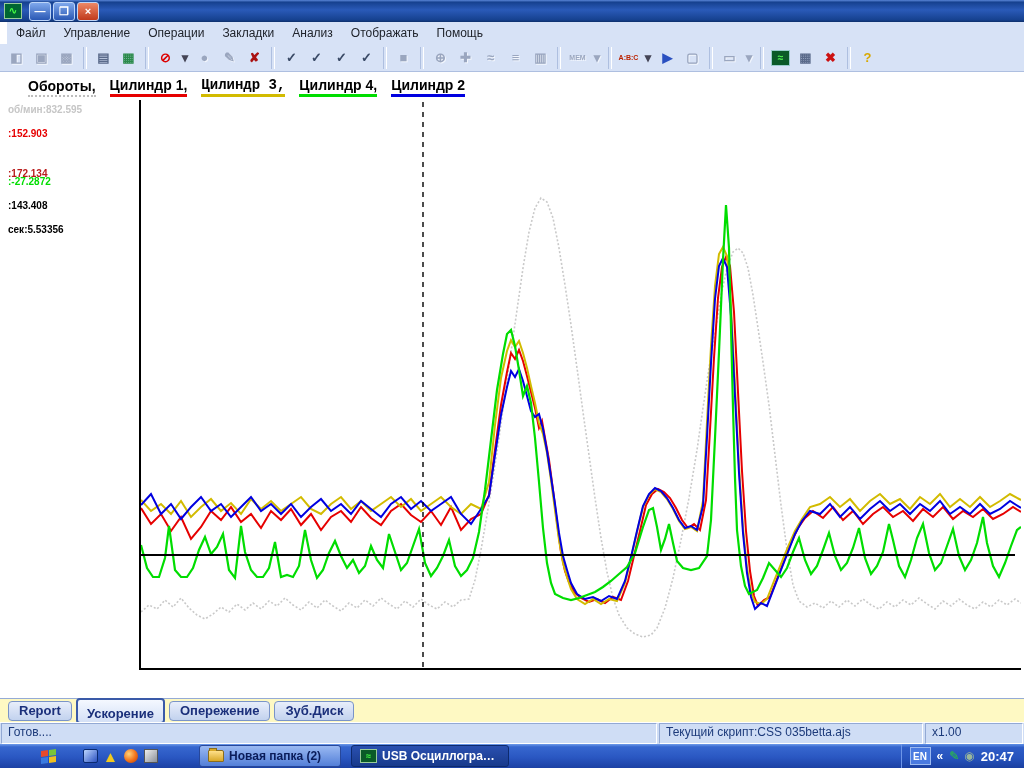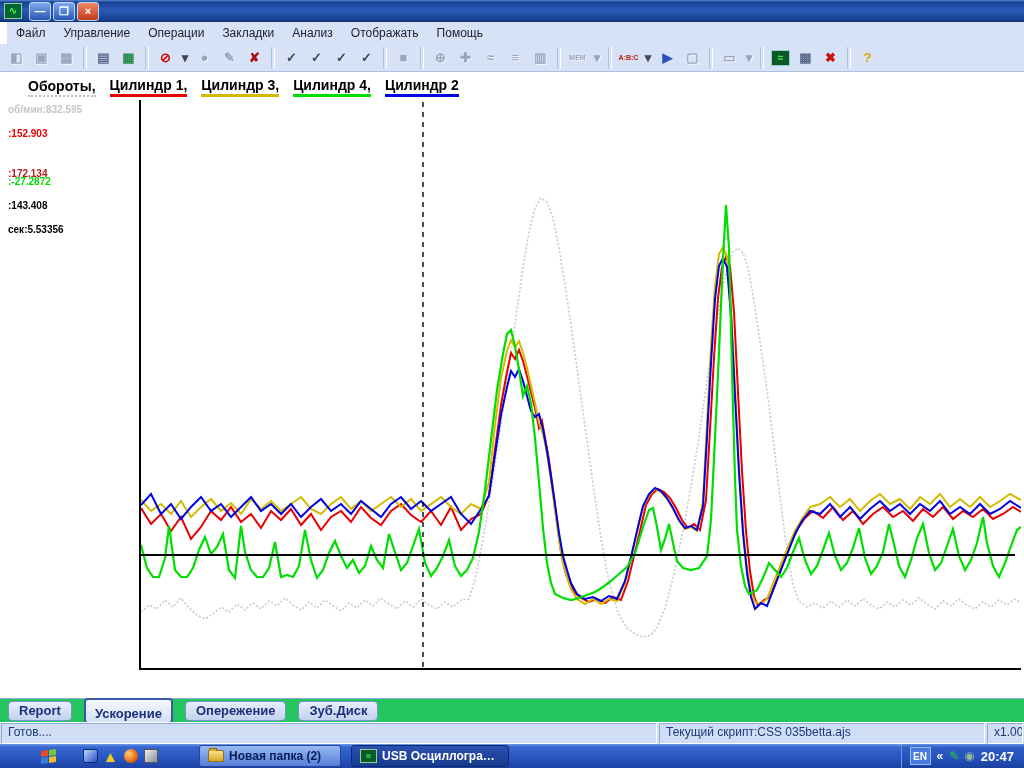--- a/index.html
+++ b/index.html
@@ -45,35 +45,35 @@
   .legend{position:absolute;left:28px;top:5px;display:flex;gap:14px;
     font-size:14px;font-weight:bold;color:#000;align-items:center;}
   .legend .li{padding-bottom:1px;}
   .readout{position:absolute;left:8px;font-size:10px;font-weight:bold;white-space:nowrap;}
   .axis-left{position:absolute;left:139px;top:28px;width:2px;height:568px;background:#000;}
   .axis-bottom{position:absolute;left:139px;top:596px;width:882px;height:2px;background:#000;}
   .plot{position:absolute;left:141px;top:28px;width:880px;height:568px;}
   .caption{position:absolute;left:143px;top:601px;font-size:13px;font-weight:bold;color:#000;}
   
   .tabbar{position:absolute;left:0;top:698px;width:1024px;height:24px;
-    background:#22c55e;border-top:1px solid #95abd6;display:flex;align-items:center;
-    padding-left:8px;box-sizing:border-box;gap:12px;}
+    background:#fef9c3;border-top:1px solid #95abd6;display:flex;align-items:center;
+    padding-left:8px;box-sizing:border-box;gap:4px;}
   .tab{padding:2px 10px 3px;font-size:13px;font-weight:bold;color:#1a2f7a;
     background:linear-gradient(180deg,#e8eefb,#c2d2ee);border:1px solid #7a94c8;
     border-radius:4px;line-height:1;}
   .tab.active{background:linear-gradient(180deg,#f4f8ff,#d4e0f6);
     border:2px solid #3a5aa8;padding:7px 9px 2px;}
   
   .statusbar{position:absolute;left:0;top:722px;width:1024px;height:22px;
     background:#cfddf5;border-top:1px solid #fff;display:flex;font-size:12px;
     color:#1c3a7a;box-sizing:border-box;}
   .sect{border:1px solid;border-color:#93a9d4 #fff #fff #93a9d4;margin:0 1px;
     padding:1px 6px;box-sizing:border-box;white-space:nowrap;overflow:hidden;}
   .sect.s1{width:656px;}
-  .sect.s2{width:326px;}
+  .sect.s2{width:264px;}
   .sect.s3{flex:1;text-align:left;}
   
   .taskbar{position:absolute;left:0;top:744px;width:1024px;height:24px;
     background:linear-gradient(180deg,#6f9cea 0%,#3767cf 12%,#2a57c2 55%,#1c41a4 100%);
     display:flex;align-items:center;box-sizing:border-box;}
   .start-flag{width:40px;height:24px;display:flex;align-items:center;justify-content:center;
     margin-left:28px;}
   .start-flag .grid{display:grid;grid-template-columns:7px 7px;grid-template-rows:6px 6px;
     gap:1px;transform:skewY(-8deg);}
   .start-flag .c1{background:#e84a2a;} .start-flag .c2{background:#7ac43a;}
@@ -180,21 +180,21 @@
       <div class="tbtn" style="color: rgb(90, 106, 138);">▦</div>
       <div class="tbtn" style="color: rgb(204, 17, 17);">✖</div>
       <div class="tsep"></div>
       <div class="tbtn" style="color: rgb(216, 168, 0);">?</div>
     </div>
 
   <div class="client">
     <div class="legend">
         <div class="li" style="border-bottom: 2px dotted rgb(189, 189, 189);">Обороты,</div>
         <div class="li" style="border-bottom: 3px solid rgb(230, 0, 0);">Цилиндр 1,</div>
-        <div class="li" style="border-bottom: 3px solid rgb(210, 187, 0);">Цилиндр 3,</div>
+        <div class="li" style="border-bottom: 3px solid rgb(210, 187, 0); font-family: Liberation Mono, monospace;">Цилиндр 3,</div>
         <div class="li" style="border-bottom: 3px solid rgb(0, 221, 0);">Цилиндр 4,</div>
         <div class="li" style="border-bottom: 3px solid rgb(0, 0, 224);">Цилиндр 2</div>
       </div>
     <div>
         <div class="readout" style="color: rgb(198, 198, 198); top: 32px;">об/мин:832.595</div>
         <div class="readout" style="color: rgb(230, 0, 0); top: 56px;">:152.903</div>
         <div class="readout" style="color: #b91c1c; top: 96px; text-align: center;">:172.134</div>
         <div class="readout" style="color: rgb(0, 221, 0); top: 104px;">:-27.2872</div>
         <div class="readout" style="color: #000000; top: 128px;">:143.408</div>
         <div class="readout" style="color: rgb(0, 0, 0); top: 152px;">сек:5.53356</div>

